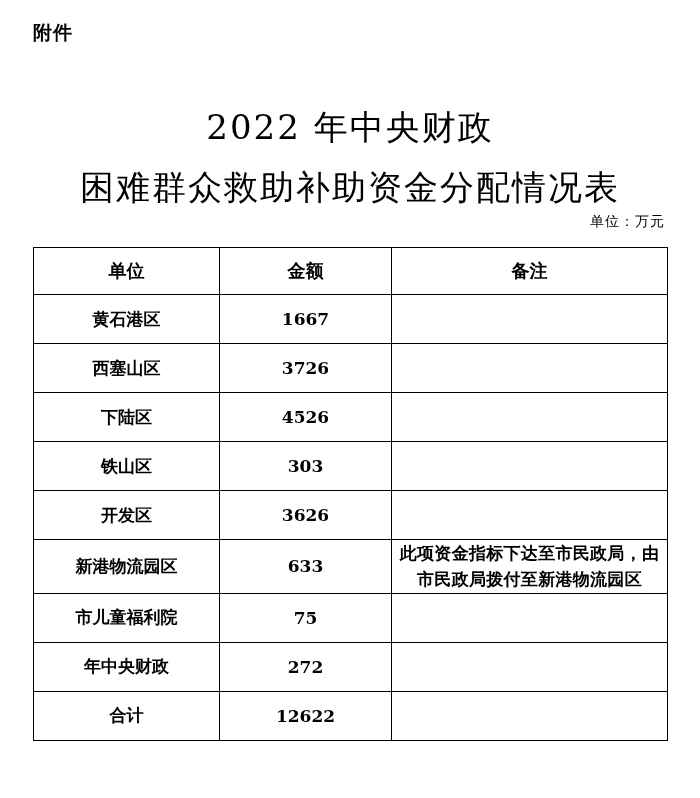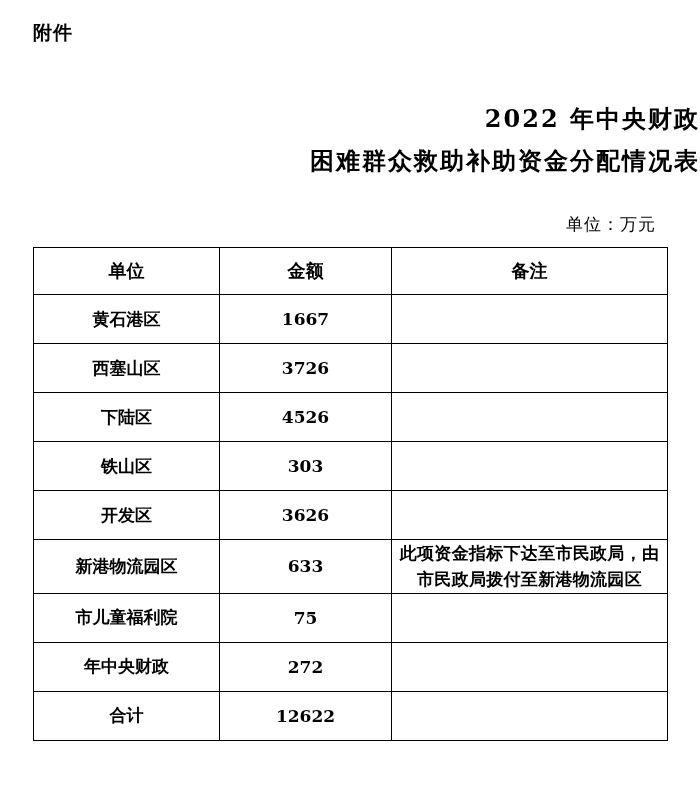--- a/index.html
+++ b/index.html
@@ -31,31 +31,30 @@
     letter-spacing: 1px;
   }
   .title-block {
     position: absolute;
     left: 0;
     top: 98px;
     width: 700px;
     text-align: center;
   }
   .title-line {
-    font-size: 24px;
-    font-weight: bold;
+    font-size: 34px;
+    font-weight: normal;
     letter-spacing: 2px;
     line-height: 1.75;
-    text-align: right;
   }
   .unit-note {
     position: absolute;
-    right: 44px;
+    right: 35px;
     top: 213px;
-    font-size: 17px;
+    font-size: 14px;
     letter-spacing: 1px;
   }
   table.fund-table {
     position: absolute;
     left: 33px;
     top: 247px;
     width: 634px;
     border-collapse: collapse;
     table-layout: fixed;
   }

